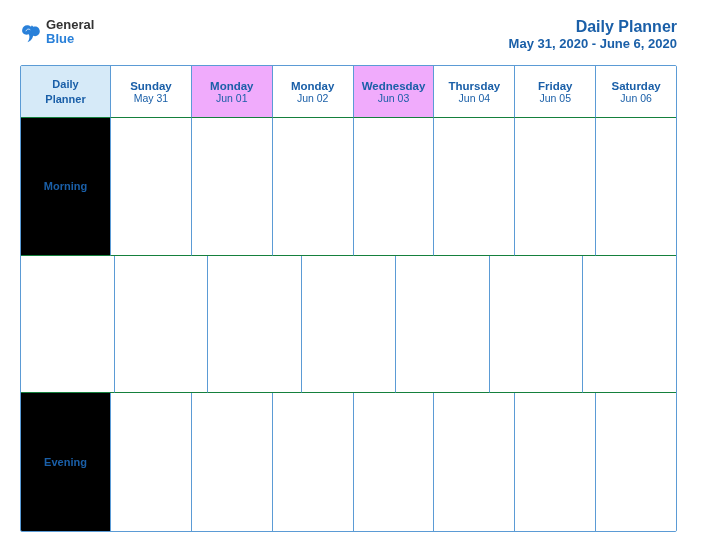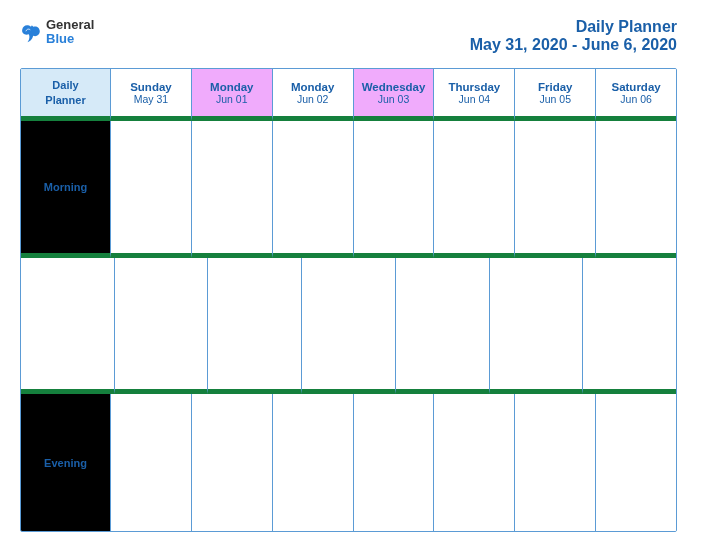--- a/index.html
+++ b/index.html
@@ -61,21 +61,21 @@
       text-align: right;
     }
 
     .title-main {
       font-size: 16px;
       font-weight: 700;
       color: #1a5fa8;
     }
 
     .title-date {
-      font-size: 16px;
+      font-size: 13px;
       font-weight: 600;
       color: #1a5fa8;
     }
 
     
     .planner-table {
       flex: 1;
       display: flex;
       flex-direction: column;
       border: 1.5px solid #5b9bd5;
@@ -88,21 +88,21 @@
       flex: 1;
     }
 
     .table-row.header-row {
       flex: 0 0 auto;
       min-height: 52px;
     }
 
     .cell {
       border-right: 1px solid #5b9bd5;
-      border-bottom: 5px solid #15803d;
+      border-bottom: 1px solid #15803d;
       display: flex;
       flex-direction: column;
       align-items: center;
       justify-content: center;
       padding: 4px 2px;
       background: #fff;
     }
 
     .cell:last-child {
       border-right: none;

